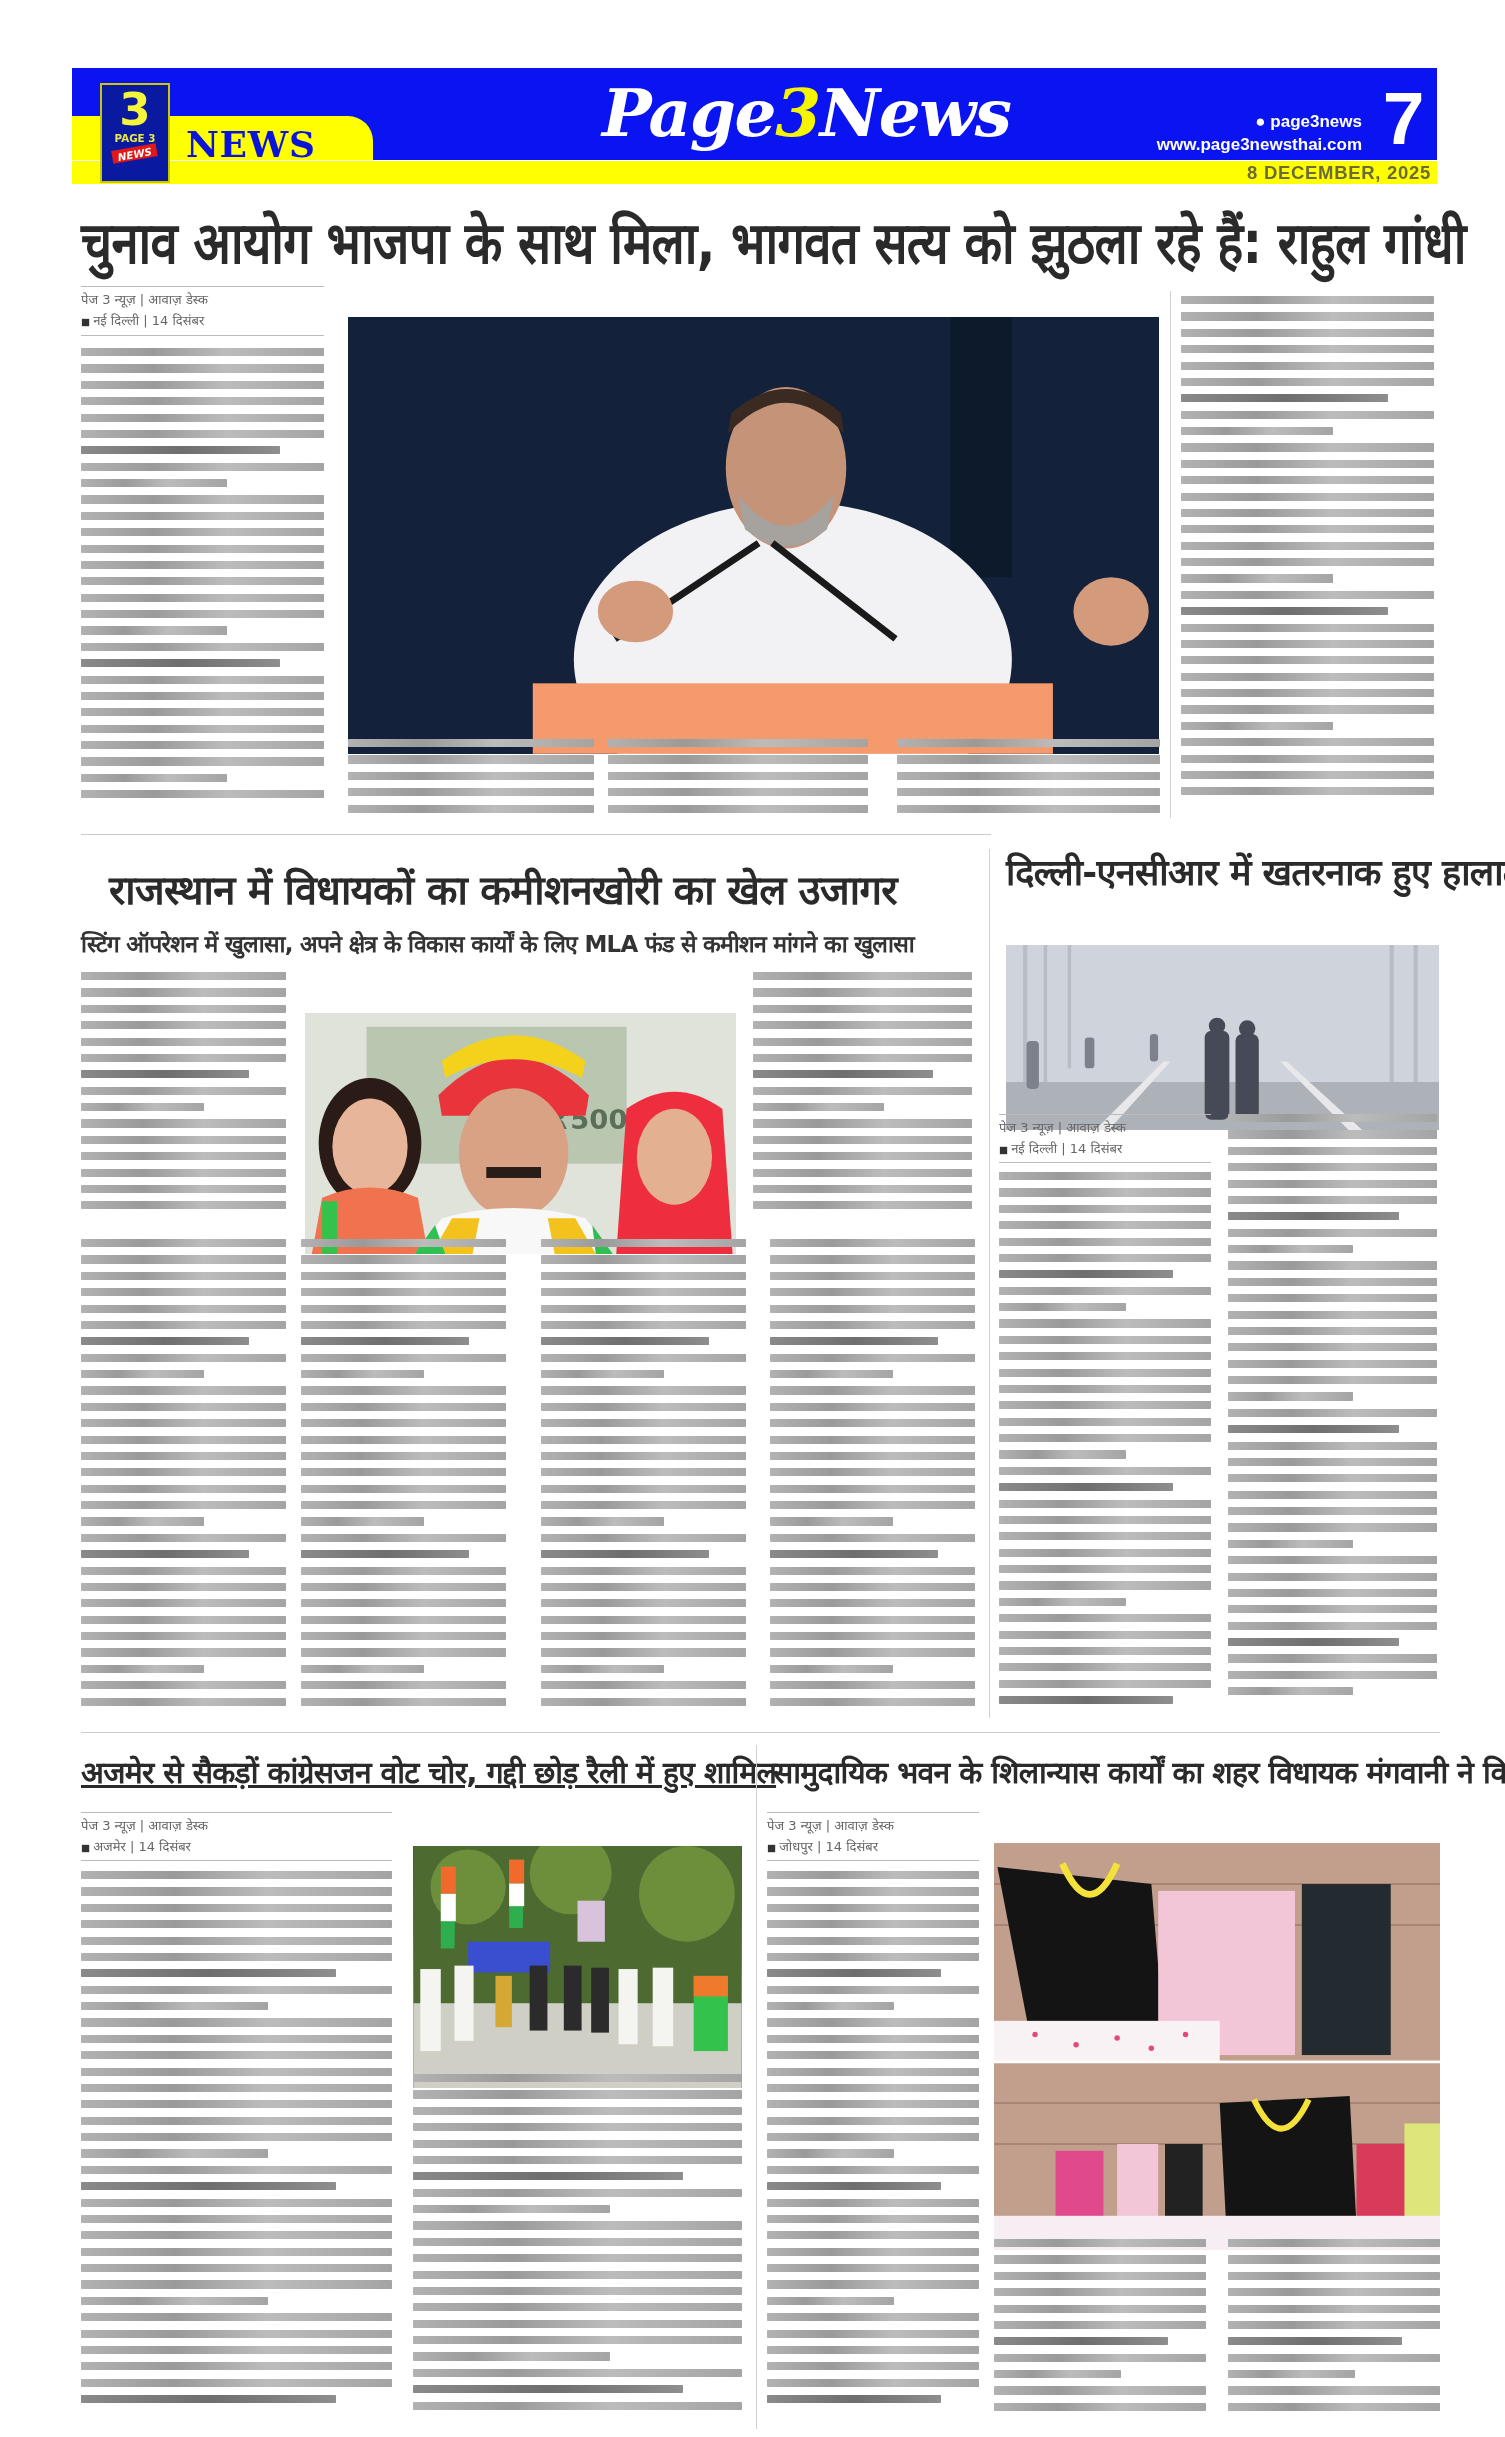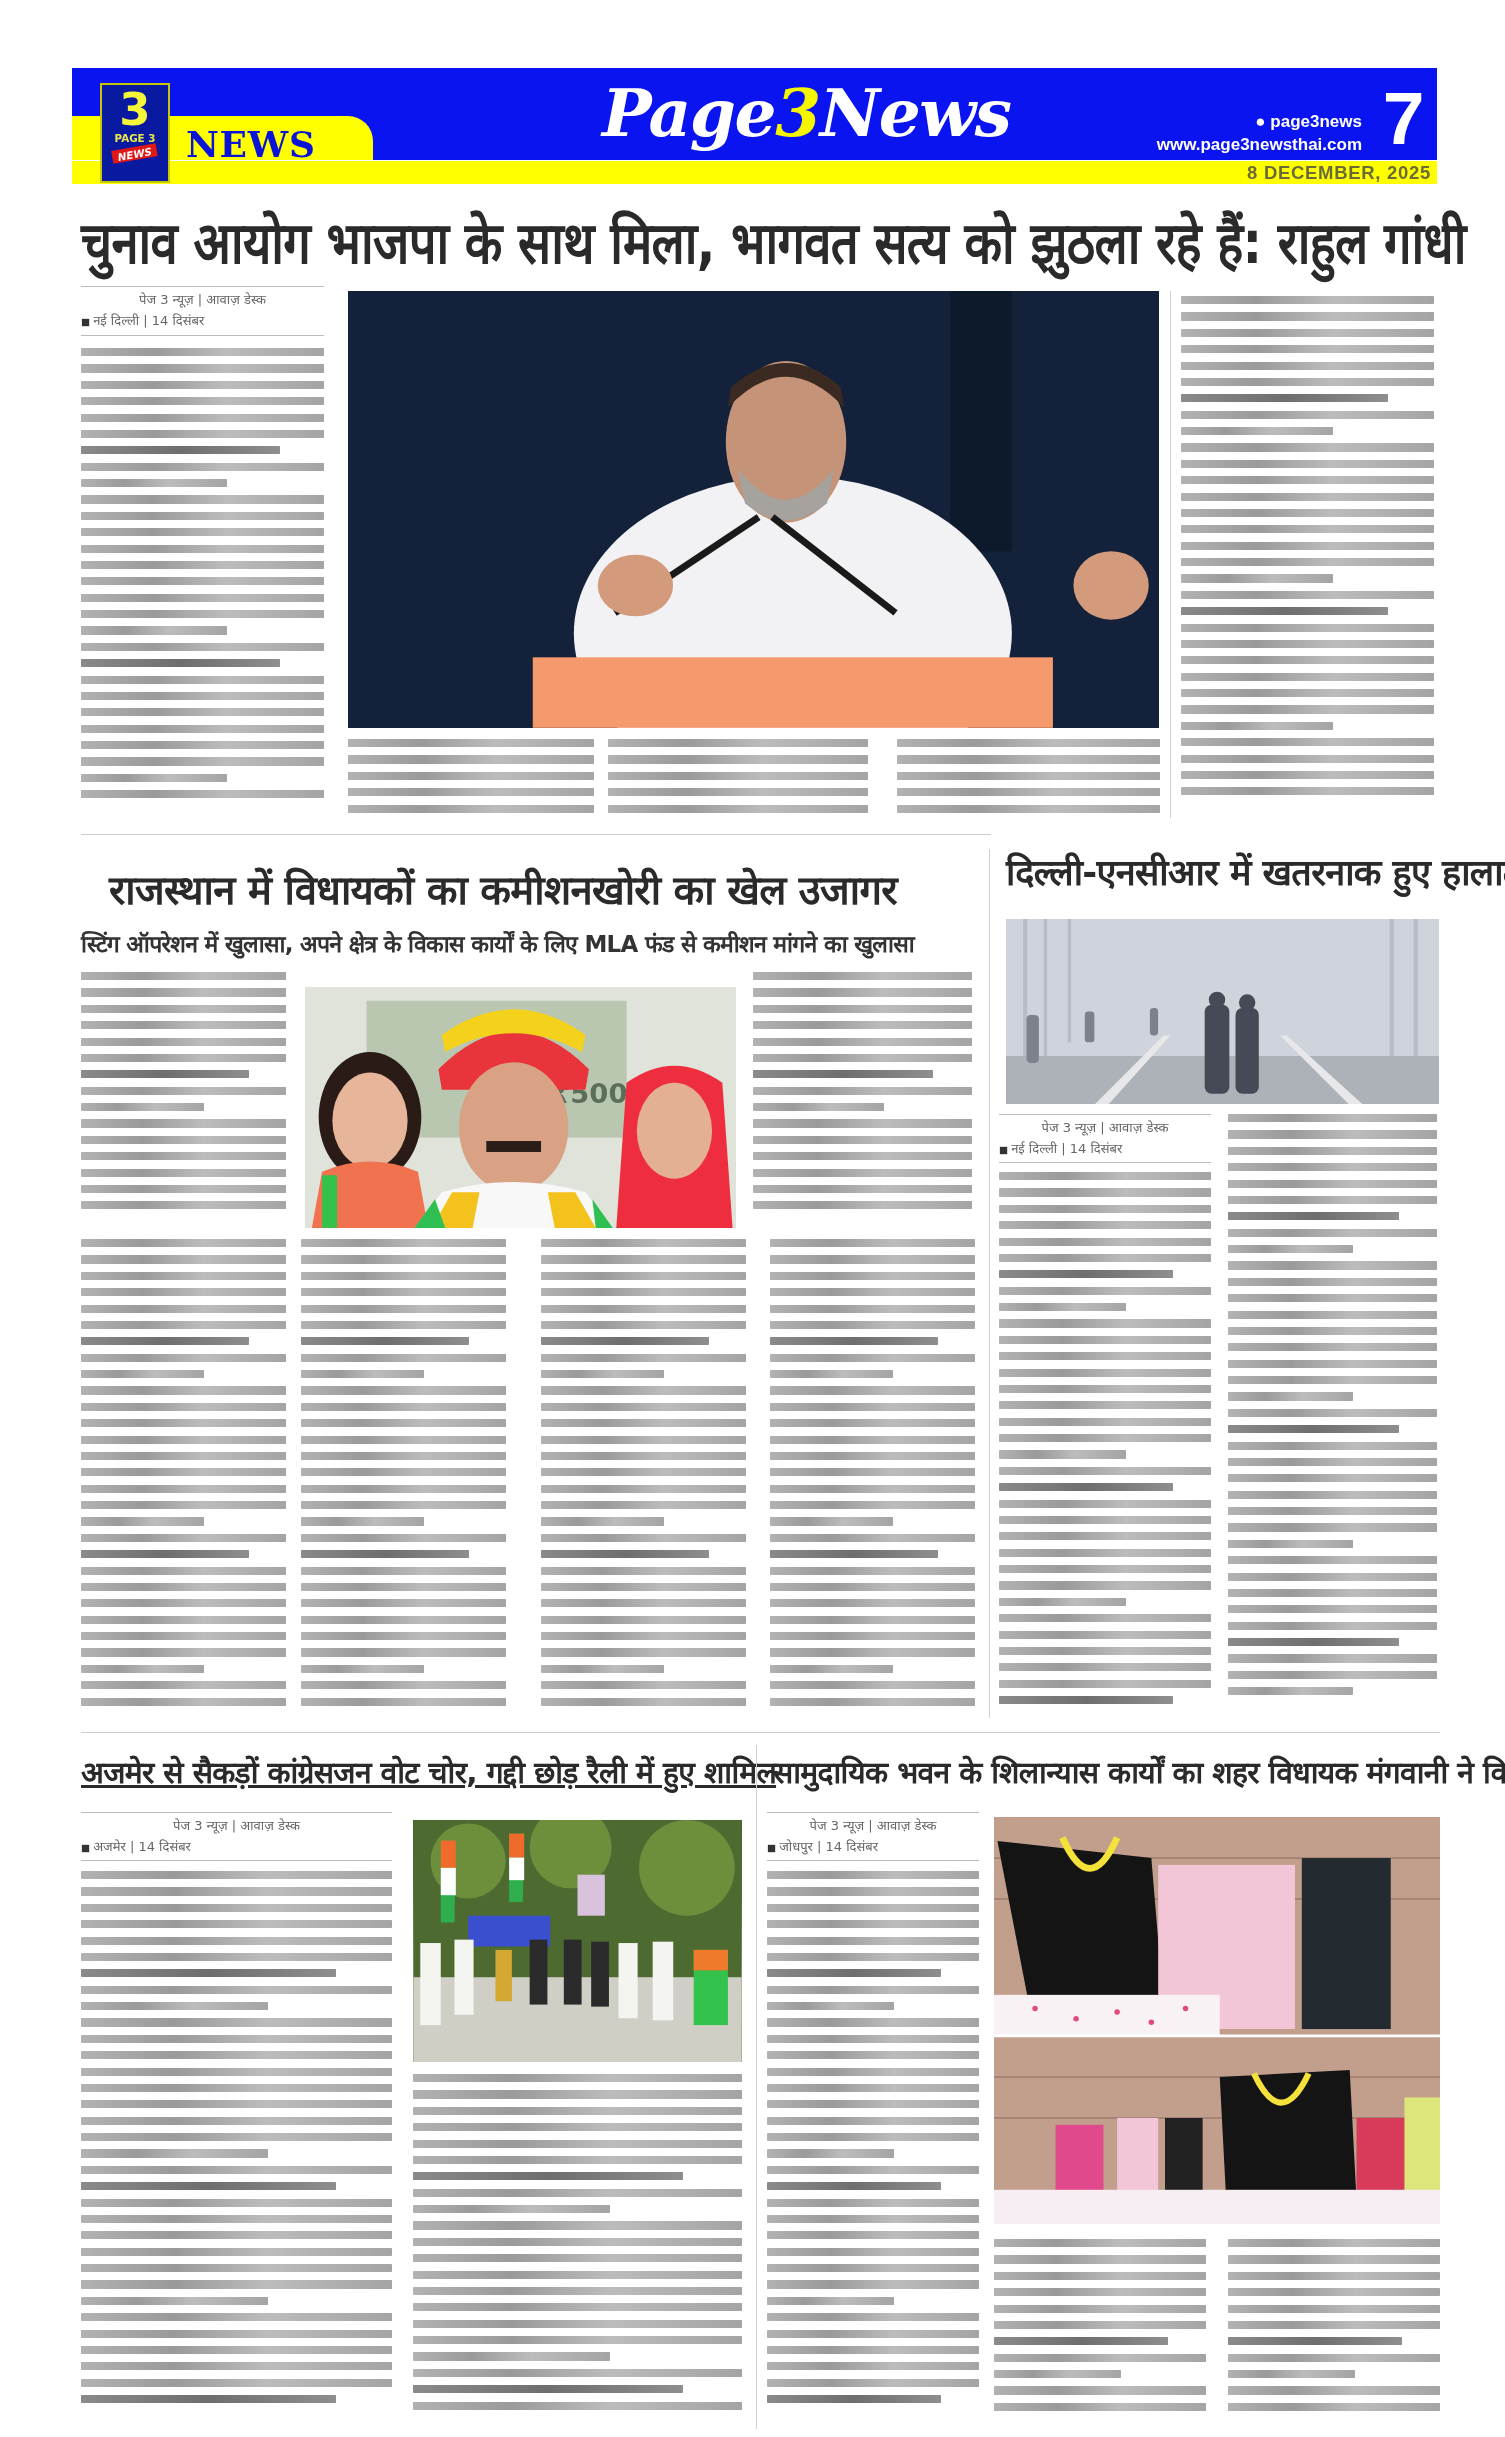--- a/index.html
+++ b/index.html
@@ -25,24 +25,24 @@
   .hl-mla{left:81px;top:864px;font-size:40px;line-height:52px;margin-left:28px;}
   .sub-mla{left:81px;top:929px;font-size:23px;line-height:31.5px;color:#333;}
   .hl-delhi{left:1006px;top:847px;font-size:36px;line-height:52px;}
   .hl-ajmer{left:81px;top:1749px;font-size:30px;line-height:48px;text-decoration:underline;}
   .hl-vidhayak{left:773px;top:1749px;font-size:30px;line-height:48px;}
   
   .rule{background:#9a9a9a;height:2.7px;}
   .rule-thin{background:#bbbbbb;height:1.4px;}
   
   .byline{font-family:"DejaVu Sans",sans-serif;font-size:13px;color:#666;line-height:20.5px;}
-  .byline .l1{text-align:center;}
+  .byline .l1{text-align:left;}
   .byline .l2::before{content:"\25A0  ";color:#333;font-size:9.6px;}
   
-  .photo{overflow:hidden;}
+  .photo{overflow:hidden;margin-top:26px;}
   .ph-rahul{left:348px;top:291px;width:811px;height:437px;background:linear-gradient(180deg,#0f1d30 0%,#16263d 55%,#1b2a44 100%);}
   .ph-mla{left:305px;top:987px;width:431px;height:241px;background:linear-gradient(180deg,#e7eae2 0%,#d6dad0 100%);}
   .ph-fog{left:1006px;top:919px;width:433px;height:185px;background:linear-gradient(180deg,#cdd2dc 0%,#c3c7cf 55%,#a9aeb4 100%);}
   .ph-rally{left:413px;top:1820px;width:329px;height:242px;background:linear-gradient(180deg,#3c5a28 0%,#5d7c3a 30%,#d8d6cc 72%,#bebfb8 100%);}
   .ph-plaque{left:994px;top:1817px;width:446px;height:407px;background:#b89684;}
   
   .col{display:flex;flex-direction:column;gap:8.2px;}
   .tl{height:8.2px;background:linear-gradient(90deg,#b2b2b2 0%,#9a9a9a 30%,#bcbcbc 60%,#a4a4a4 100%);border-radius:0.7px;}
   .tl.short{width:60%;}
   .tl.mid{width:82%;}

